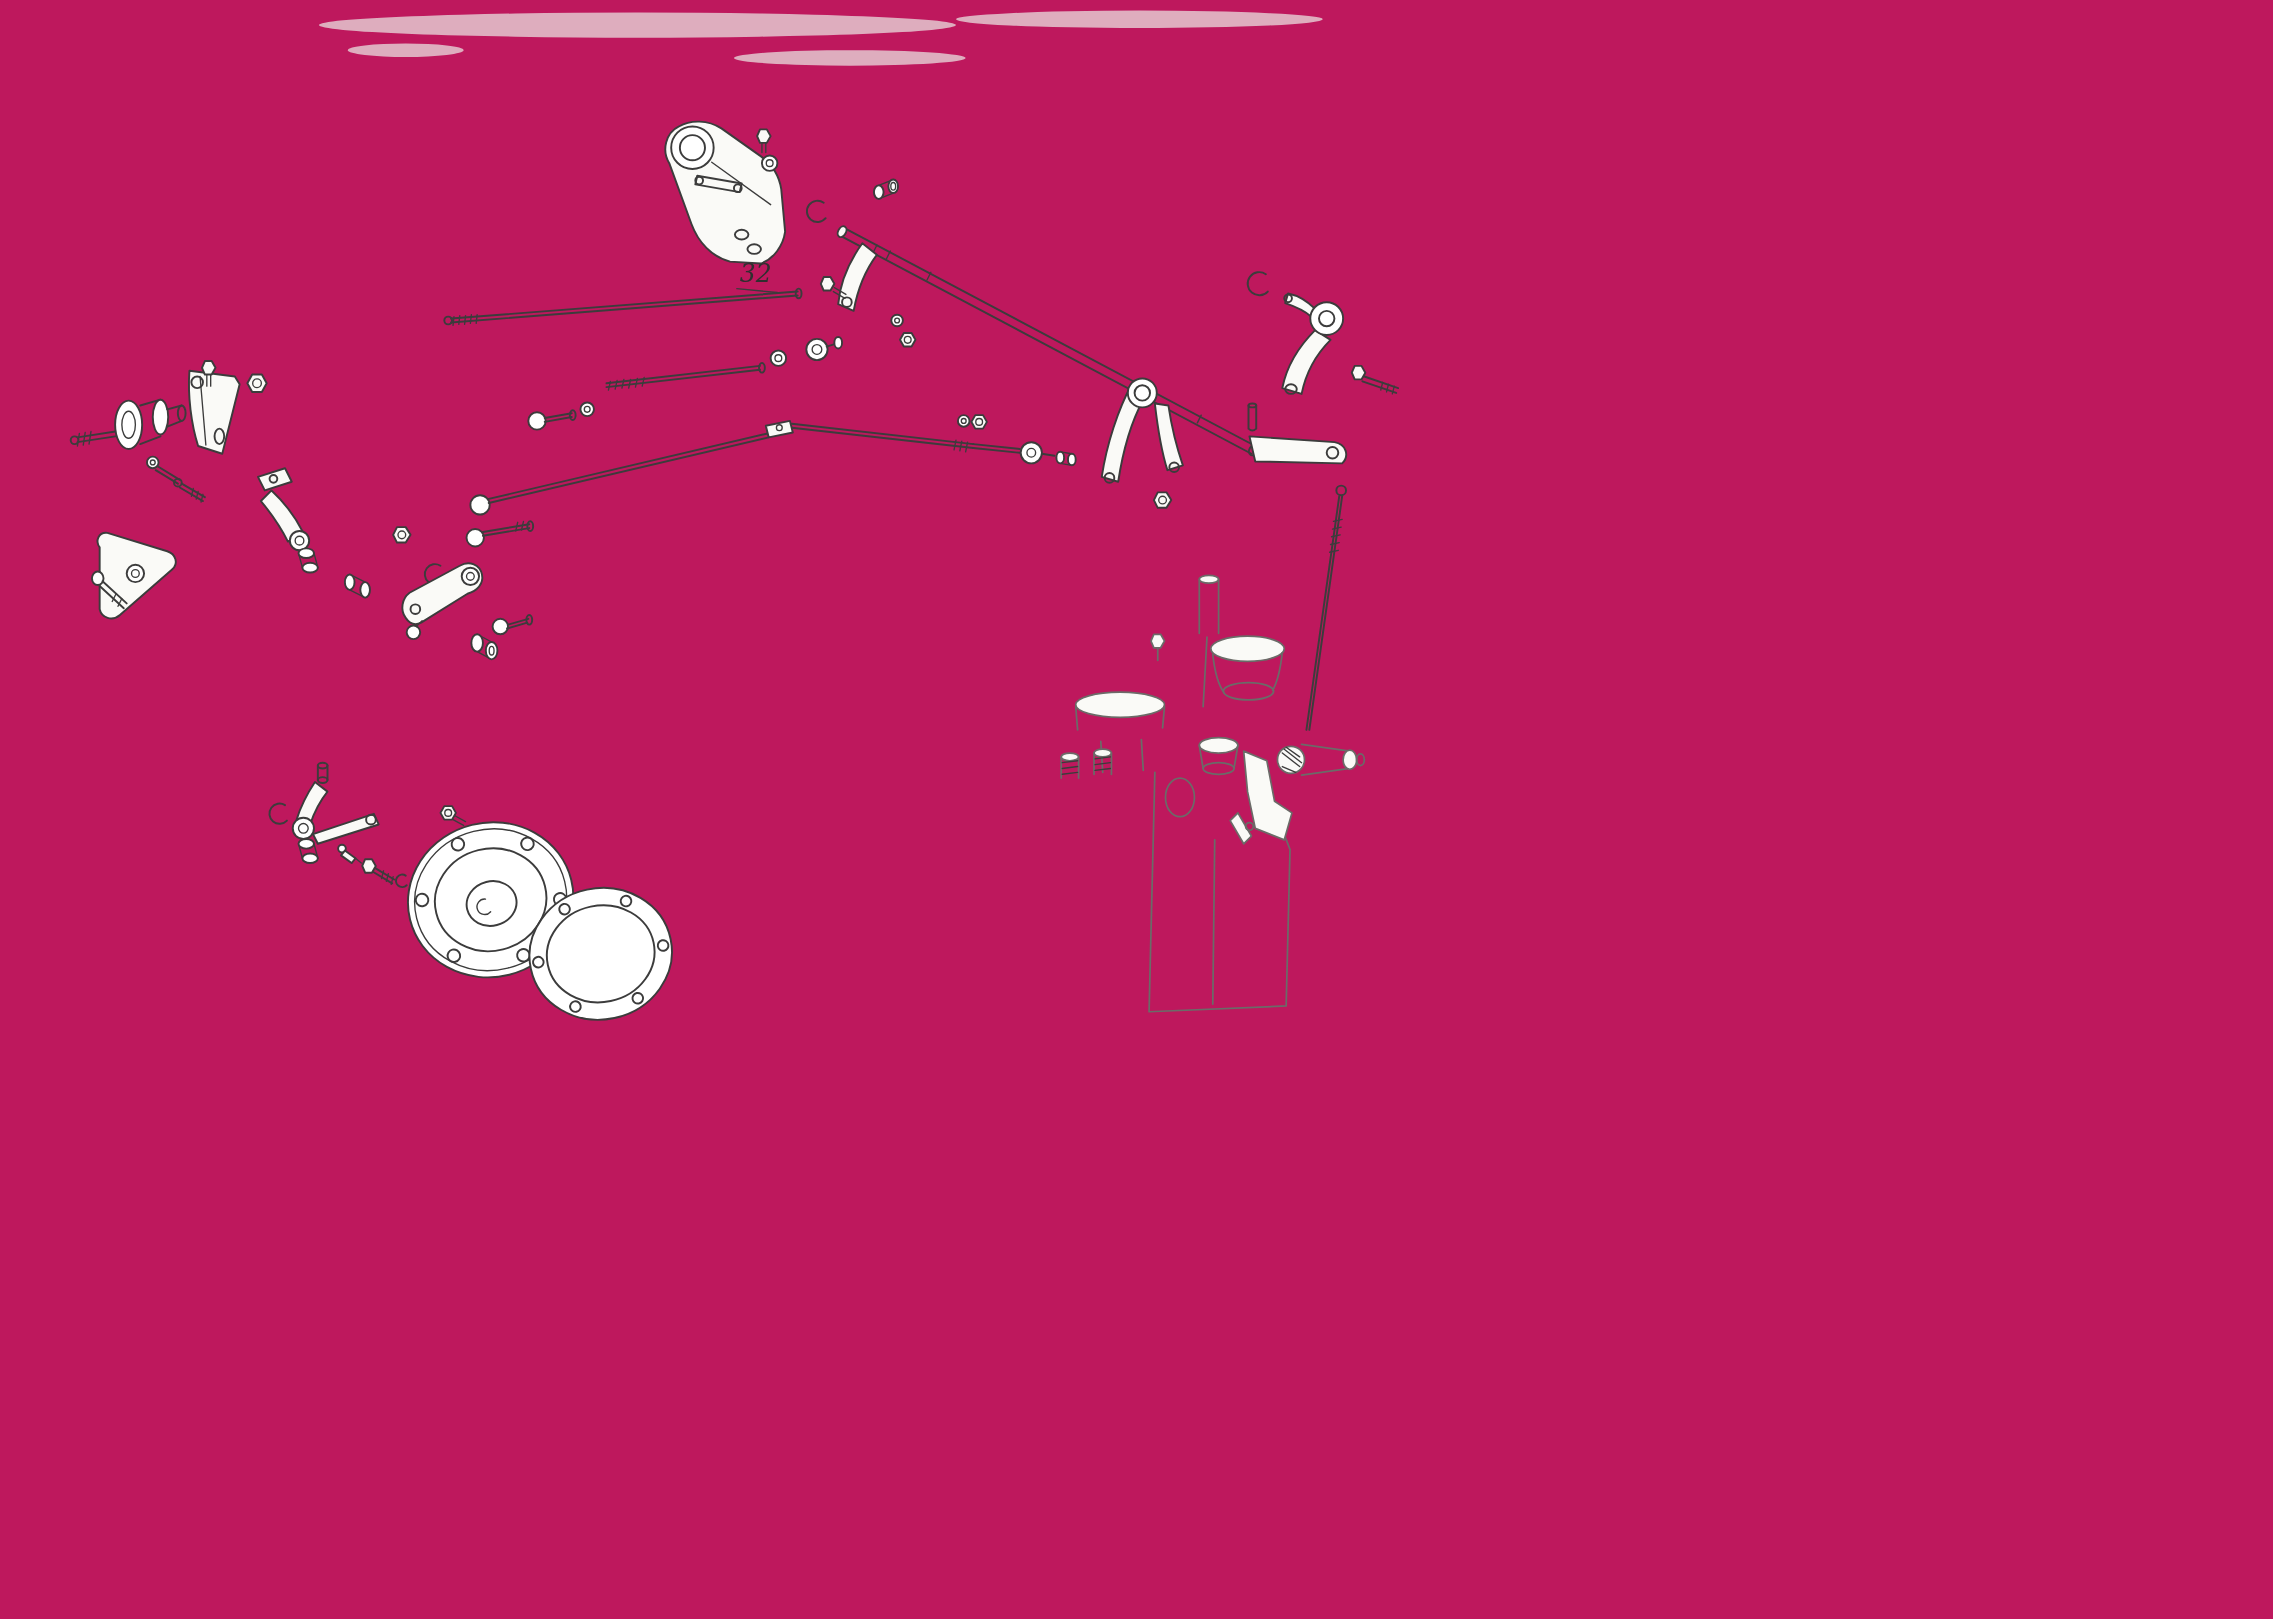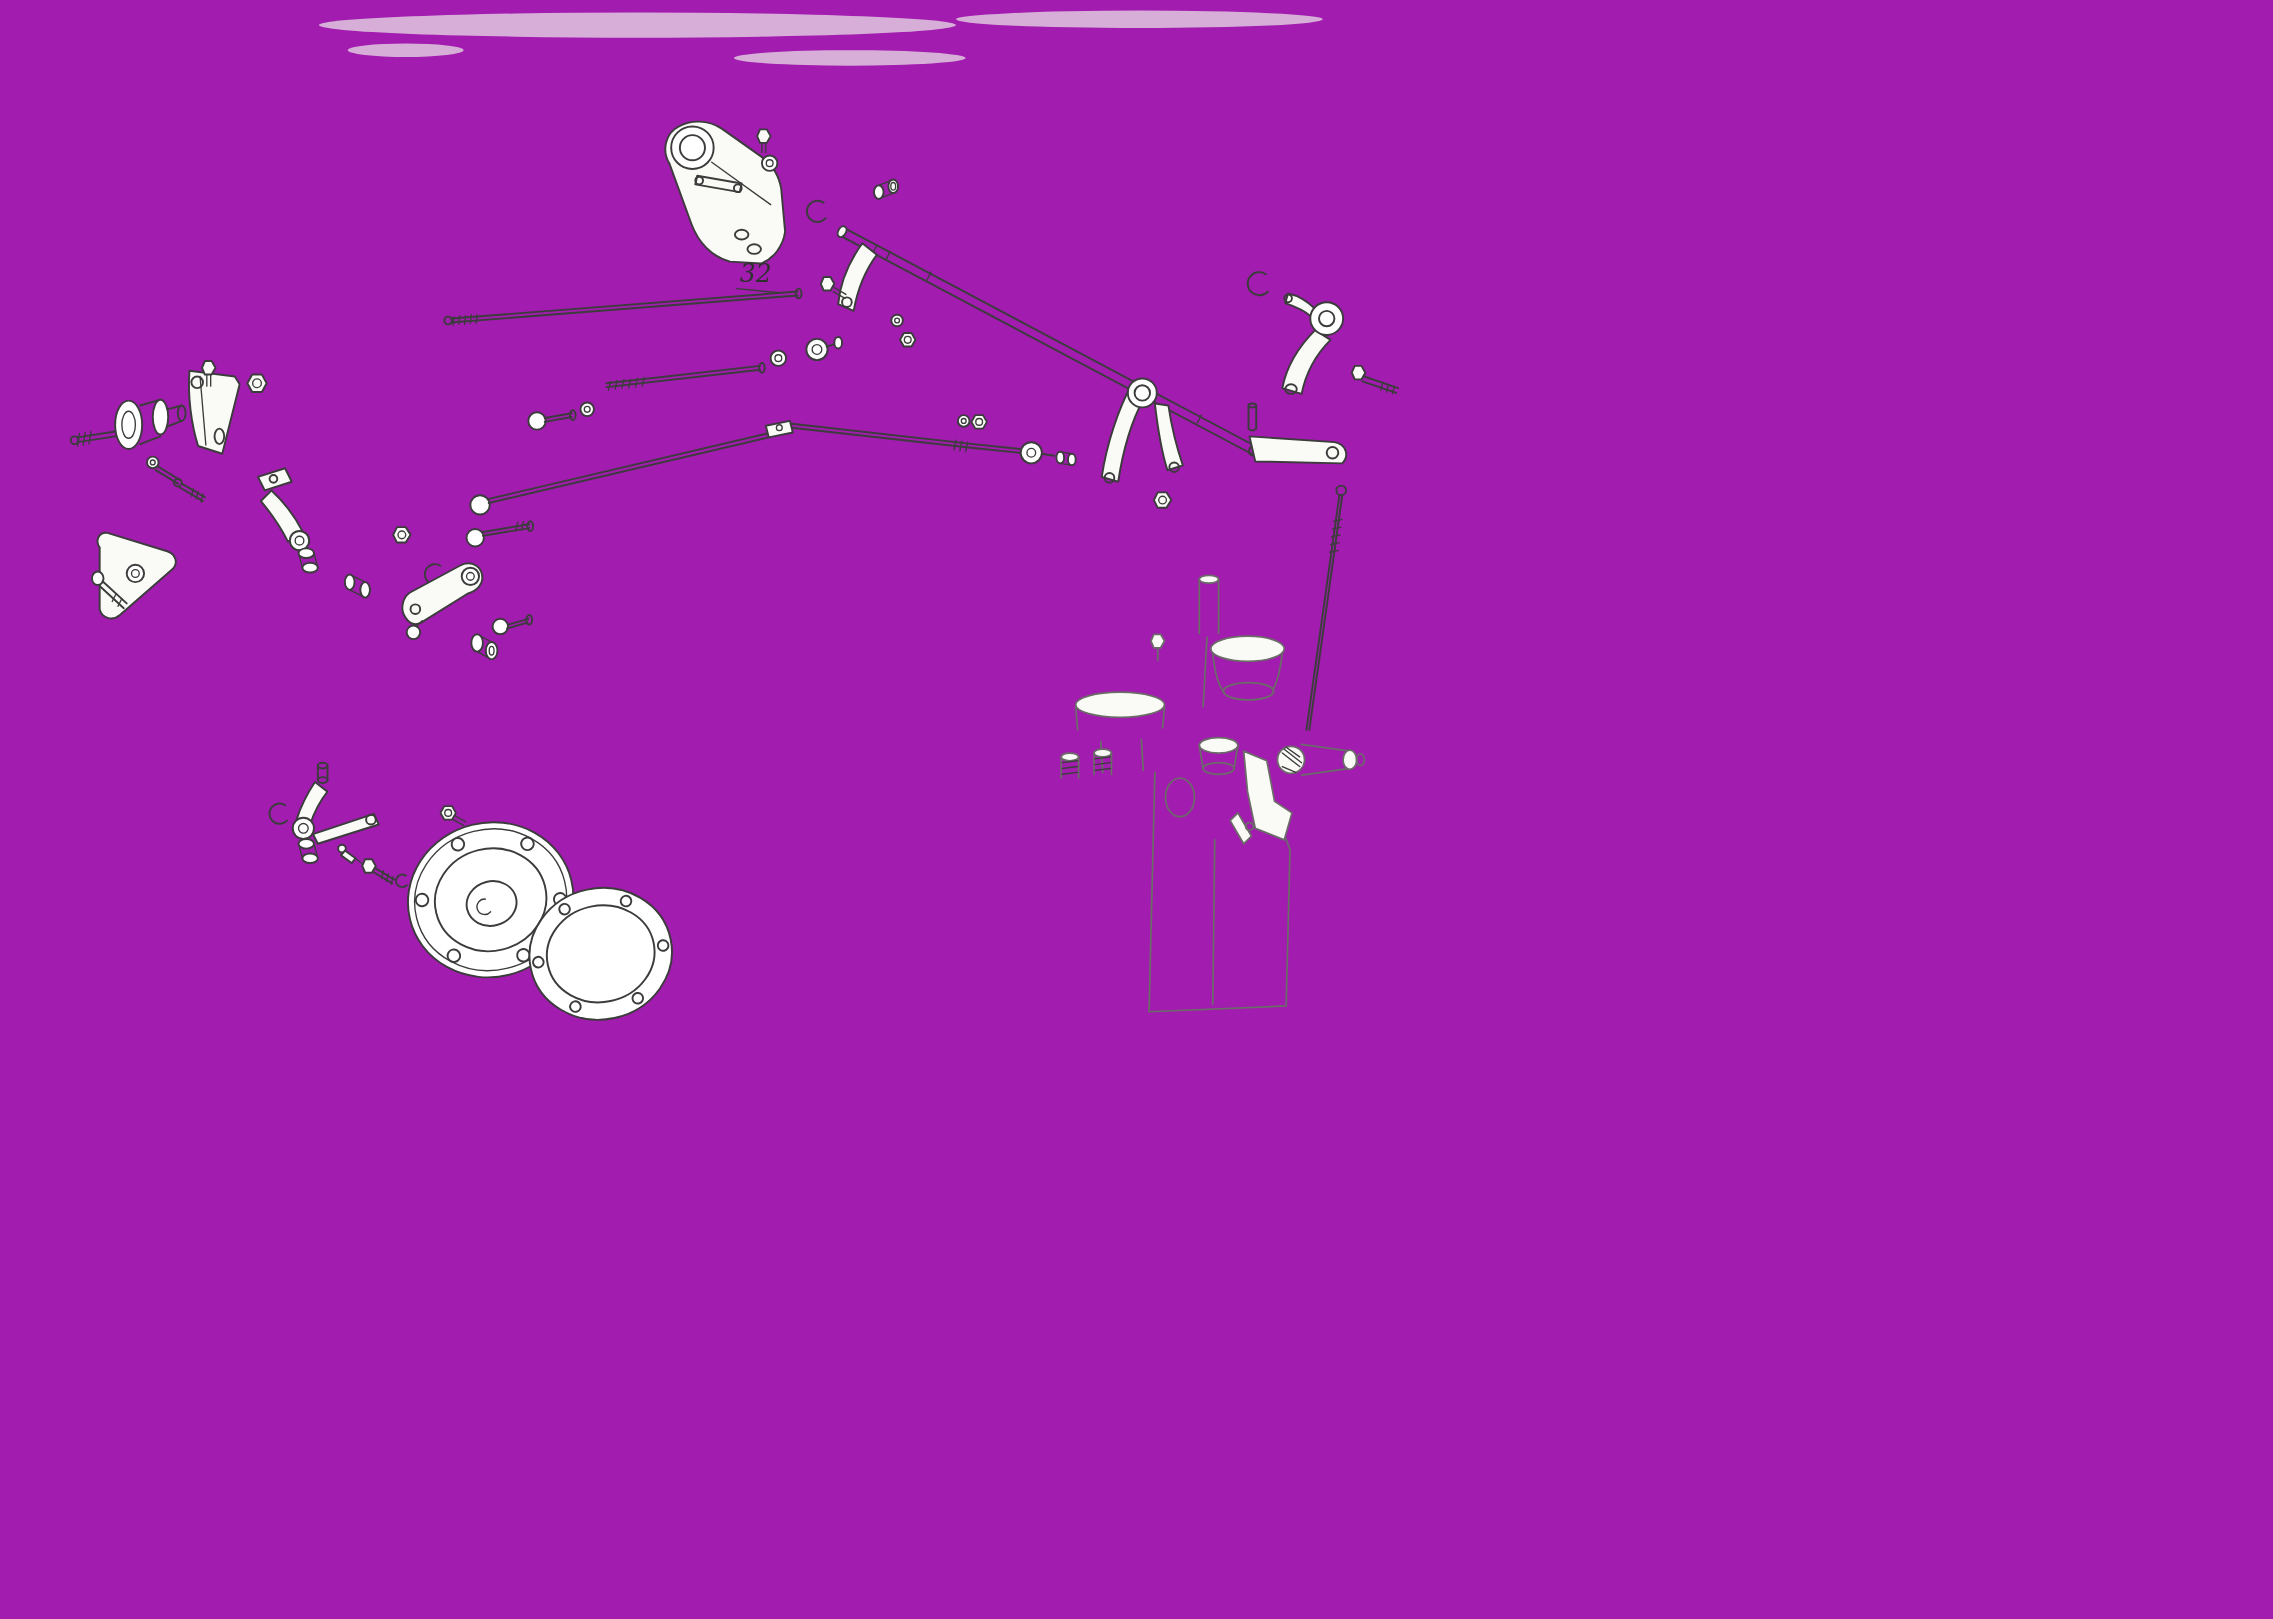--- a/index.html
+++ b/index.html
@@ -1,19 +1,19 @@
 <!DOCTYPE html>
 <html><head>
 <meta charset="utf-8">
 <style>
   html,body{margin:0;padding:0;background:#ffffff;}
   .canvas{
     position:relative;
     width:2274px;height:1619px;
-    background:#a21caf;
+    background:#be185d;
     overflow:hidden;
     font-family:"DejaVu Serif", serif;
   }
   svg{display:block;}
   .p  {stroke:#3c3c3c;fill:none;stroke-width:2;stroke-linecap:round;stroke-linejoin:round;}
   .pf {stroke:#3c3c3c;fill:#fafaf7;stroke-width:2;stroke-linecap:round;stroke-linejoin:round;}
   .pw {stroke:#3c3c3c;fill:#ffffff;stroke-width:2;stroke-linecap:round;stroke-linejoin:round;}
   .thin{stroke:#3c3c3c;fill:none;stroke-width:1.4;stroke-linecap:round;}
   .lt {stroke:#6b6b68;fill:none;stroke-width:1.8;stroke-linecap:round;stroke-linejoin:round;}
   .ltf{stroke:#6b6b68;fill:#fafaf7;stroke-width:1.8;stroke-linecap:round;stroke-linejoin:round;}

